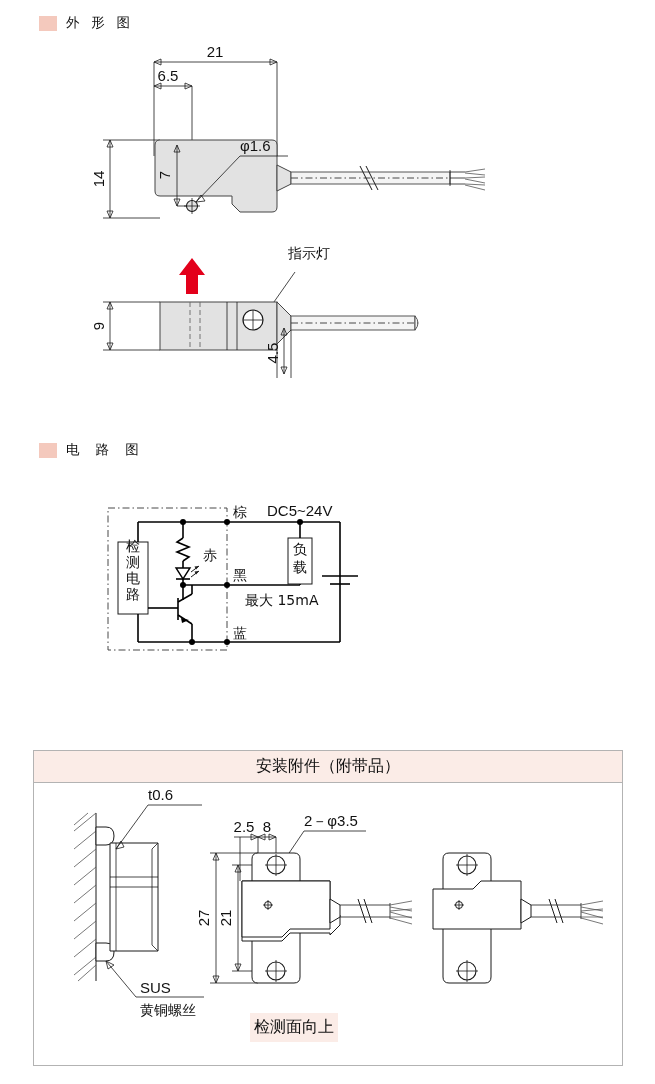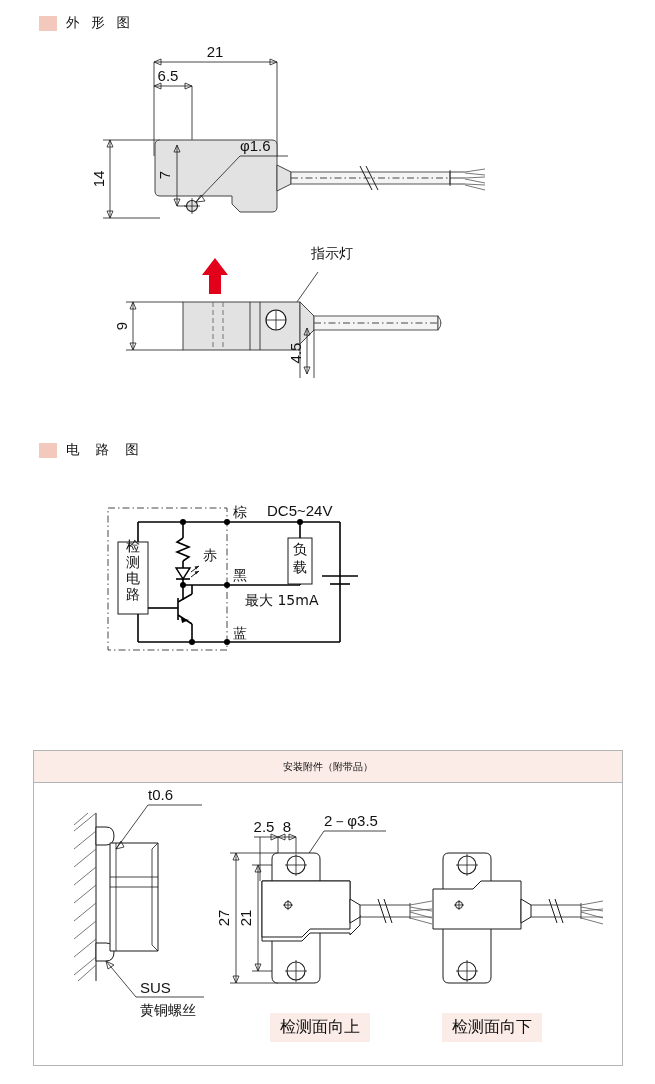--- a/index.html
+++ b/index.html
@@ -58,34 +58,34 @@
     width: 590px; height: 316px;
     border: 1px solid #b3b3b3;
     background: #ffffff;
   }
   #accessory-header {
     height: 32px;
     background: #fbece7;
     border-bottom: 1px solid #b3b3b3;
     display: flex; align-items: center; justify-content: center;
     font-family: "DejaVu Sans", sans-serif;
-    font-size: 10px;
+    font-size: 16px;
     color: #111;
   }
   #accessory-body {
     position: relative;
     height: 253px;
   }
   .caption {
     position: absolute;
     background: #fbece7;
     font-family: "DejaVu Sans", sans-serif;
     font-size: 16px;
     color: #111;
-    padding: 4px 10px;
+    padding: 4px 4px;
     white-space: nowrap;
   }
   .abs { position: absolute; }
 </style>
 </head>
 <body>
 
 <div class="section-head" id="head-outline" style="left:33px; top:14px;">
   <div class="sec-marker"></div>
   <div class="sec-title">外 形 图</div>
@@ -148,21 +148,21 @@
     <line class="dim" x1="184" y1="168" x2="200" y2="168"></line>
     <line class="dim" x1="192" y1="160" x2="192" y2="176"></line>
 
     <line class="dim" x1="196" y1="164" x2="240" y2="118"></line>
     <path class="dim" d="M196 164 l9 -1 l-4 -6 z" fill="#1a1a1a"></path>
     <line class="dim" x1="240" y1="118" x2="288" y2="118"></line>
     <text class="dimtxt" x="240" y="113">φ1.6</text>
   </svg>
 </div>
 
-<div class="abs" style="left:0px; top:236px; width:567px; height:150px;margin-left:23px;">
+<div class="abs" style="left:0px; top:236px; width:567px; height:150px;">
   <svg width="655" height="150" viewBox="0 0 655 150">
 
     <path class="red-arrow" d="M192 22 l13 17 h-7 v19 h-12 v-19 h-7 z"></path>
 
     <line class="dim" x1="262" y1="83" x2="295" y2="36"></line>
     <path class="dim" d="M262 83 l8 -2 l-3 -6 z" fill="#1a1a1a"></path>
     <text class="cjk" x="288" y="22" font-size="16">指示灯</text>
 
     <line class="dim" x1="103" y1="66" x2="160" y2="66"></line>
     <line class="dim" x1="103" y1="114" x2="160" y2="114"></line>
@@ -315,21 +315,21 @@
         <text class="dimtxt" x="104" y="9">t0.6</text>
 
         <line class="dim" x1="62" y1="170" x2="92" y2="206"></line>
         <path class="dim" d="M62 170 l2 8 l6 -4 z" fill="#1a1a1a"></path>
         <line class="dim" x1="92" y1="206" x2="160" y2="206"></line>
         <text class="dimtxt" x="96" y="202" font-size="17">SUS</text>
         <text class="cjk" x="96" y="224" font-size="17">黄铜螺丝</text>
       </svg>
     </div>
 
-    <div class="abs" style="left:180px; top:8px; width:250px; height:260px;text-decoration:underline;">
+    <div class="abs" style="left:160px; top:8px; width:250px; height:260px;text-decoration:underline;">
       <svg width="250" height="260" viewBox="0 0 250 260">
 
         <line class="dim" x1="46" y1="46" x2="46" y2="90"></line>
         <line class="dim" x1="64" y1="46" x2="64" y2="118"></line>
         <line class="dim" x1="82" y1="46" x2="82" y2="92"></line>
 
         <line class="dim" x1="40" y1="46" x2="64" y2="46"></line>
         <path class="dim" d="M64 46 l-7 -3 v6 z" fill="#1a1a1a"></path>
         <text class="dimtxt" x="50" y="41" text-anchor="middle">2.5</text>
 
@@ -414,17 +414,16 @@
         <line class="ln-t" x1="149" y1="112" x2="149" y2="128"></line>
         <g class="ln-h">
           <line x1="149" y1="114" x2="171" y2="110"></line>
           <line x1="149" y1="116" x2="171" y2="120"></line>
           <line x1="149" y1="120" x2="171" y2="118"></line>
           <line x1="149" y1="121" x2="171" y2="127"></line>
           <line x1="149" y1="126" x2="171" y2="126"></line>
           <line x1="149" y1="127" x2="171" y2="133"></line>
         </g>
       </svg>
-      <div class="caption" style="left:10px; top:222px;">检测面向下</div>
     </div>
 
   </div>
 </div>
 
 </body></html>

